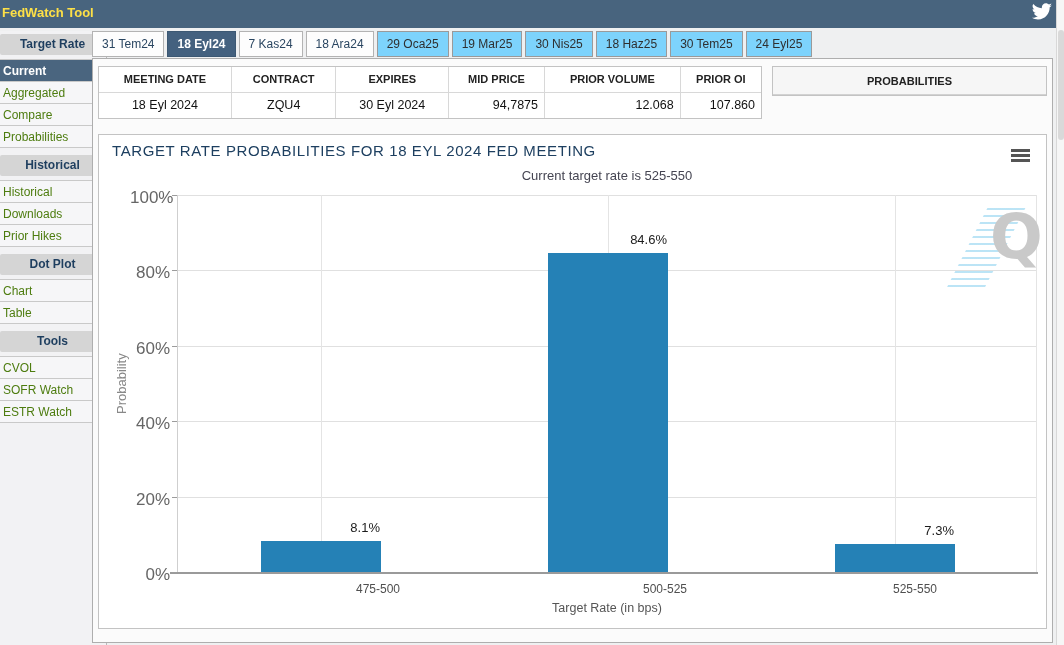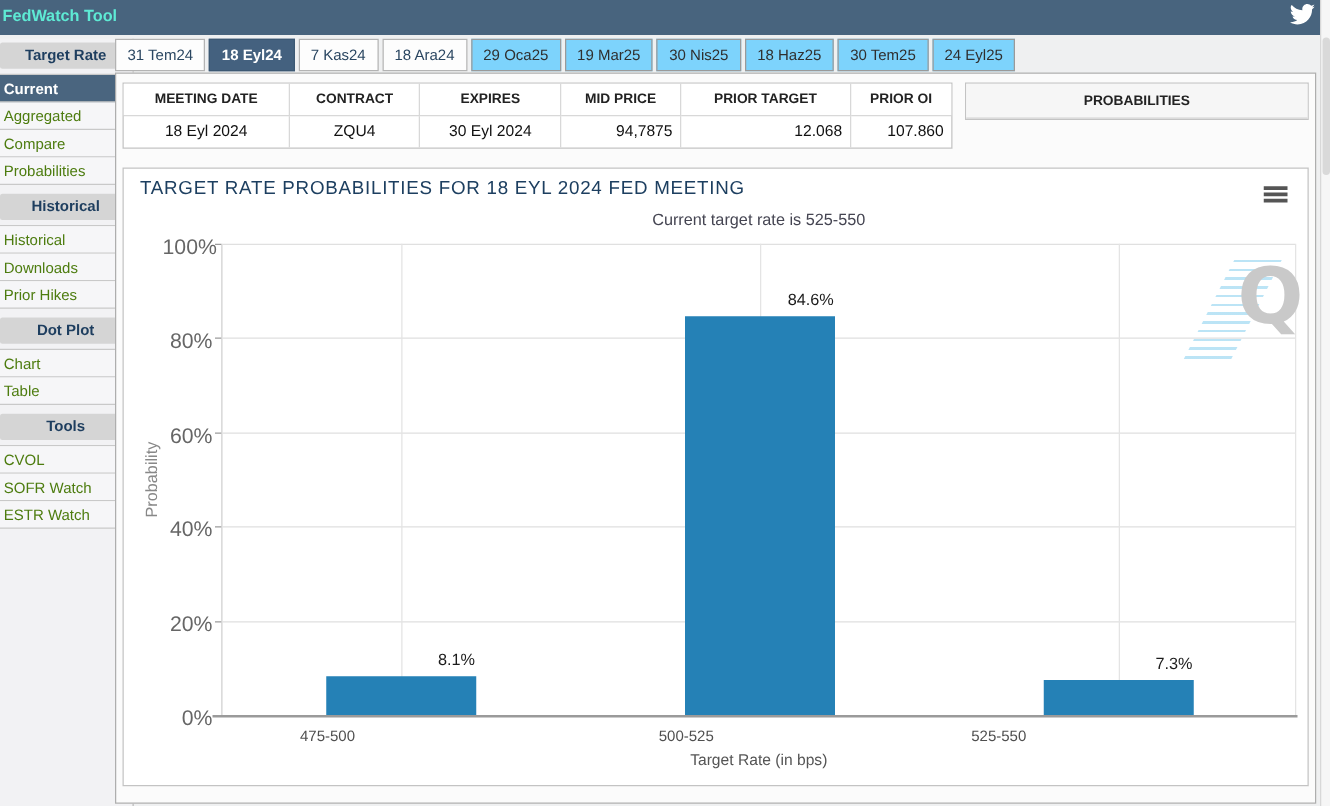--- a/index.html
+++ b/index.html
@@ -1,20 +1,20 @@
 <!DOCTYPE html>
 <html><head>
 <meta charset="utf-8">
 <style>
   * { margin:0; padding:0; box-sizing:border-box; }
   html,body { width:1064px; height:645px; overflow:hidden; }
   body { font-family:"Liberation Sans","DejaVu Sans",sans-serif; background:#eff0f1; position:relative; }
 
   
-  .topbar { position:absolute; left:0; top:0; width:1064px; height:28px; background:#48647e; color:#5eead4; }
+  .topbar { position:absolute; left:0; top:0; width:1064px; height:28px; background:#48647e; color:#fde047; }
   .topbar .apptitle { position:absolute; left:2px; top:5px; font-size:13px; font-weight:bold; }
   .topbar .tw { position:absolute; right:12px; top:3px; width:20px; height:17px; }
 
   
   .sidebar { position:absolute; left:0; top:31px; width:107px; bottom:0; background:#f2f2f4; border-right:1px solid #b9b9b9; }
   .side-header { margin:3px 1px 4px 0; height:21px; line-height:21px; text-align:center; background:#d5d5d5; color:#1e3e5f; font-size:12px; font-weight:bold; border-radius:2px; }
   .side-list { border-top:1px solid #c9c9c9; margin-bottom:7px; }
   .side-item { height:22px; line-height:22px; padding-left:3px; font-size:12px; color:#4d7c0f; background:#f6f6f8; border-bottom:1px solid #c9c9c9; cursor:pointer; white-space:nowrap; overflow:hidden; }
   .side-item.selected { background:#4a657f; color:#fff; font-weight:bold; }
 
@@ -47,21 +47,21 @@
   .c-sub { position:absolute; left:78px; top:33px; width:860px; text-align:center; font-size:13px; color:#454552; }
 
   .plot { position:absolute; left:78px; top:60px; width:860px; height:377px; border-left:1px solid #cfcfcf; border-right:1px solid #e4e4e4; }
   .hgrid { position:absolute; left:0; width:100%; height:1px; background:#e0e0e0; }
   .vgrid { position:absolute; top:0; width:1px; height:100%; background:#e4e4e4; }
   .xaxis { position:absolute; left:-8px; bottom:-2px; width:868px; height:2px; background:#9a9a9a; }
   .bar { position:absolute; bottom:0; width:120px; background:#2581b6; }
   .bar-label { position:absolute; width:120px; text-align:right; font-size:13px; color:#1c1c1c; }
   .ytick-label { position:absolute; width:40px; text-align:right; font-size:17px; color:#666; }
   .ytick-mark { position:absolute; width:5px; height:1px; background:#9c9c9c; }
-  .xtick-label { position:absolute; width:160px; text-align:left; font-size:12px; color:#4f4f4f; }
+  .xtick-label { position:absolute; width:160px; text-align:right; font-size:12px; color:#4f4f4f; }
   .ylab { position:absolute; left:14px; top:60px; height:377px; width:16px; display:flex; align-items:center; justify-content:center; writing-mode:vertical-rl; transform:rotate(180deg); font-size:13px; color:#888; }
   .xlab { position:absolute; left:78px; width:860px; text-align:center; font-size:12.5px; color:#555; }
 
   
   .qmark { position:absolute; left:865px; top:65px; width:80px; height:100px; pointer-events:none; }
   .qmark .stripes { position:absolute; left:2px; top:8px; width:38px; height:84px; transform:skewX(-27deg); background:repeating-linear-gradient(to bottom, rgba(132,206,238,.55) 0 2px, transparent 2px 7px); }
   .qmark .qletter { position:absolute; left:26px; top:6px; font-size:62px; line-height:62px; font-weight:bold; color:#c9c9c9; font-family:"DejaVu Sans",sans-serif; }
 
   
   .scrollstrip { position:absolute; right:0; top:0; width:8px; height:645px; background:#f6f6f6; border-left:1px solid #d8d8d8; }
@@ -120,21 +120,21 @@
             <col style="width: 14.5%;">
             <col style="width: 20.5%;">
             <col style="width: 12.2%;">
           </colgroup>
         <tbody>
             <tr id="mi-head">
               <th>MEETING DATE</th>
               <th>CONTRACT</th>
               <th>EXPIRES</th>
               <th>MID PRICE</th>
-              <th>PRIOR TARGET</th>
+              <th>PRIOR VOLUME</th>
               <th>PRIOR OI</th>
             </tr>
         <tr id="mi-vals">
               <td class="c">18 Eyl 2024</td>
               <td class="c">ZQU4</td>
               <td class="c">30 Eyl 2024</td>
               <td class="r">94,7875</td>
               <td class="r">12.068</td>
               <td class="r">107.860</td>
             </tr>

